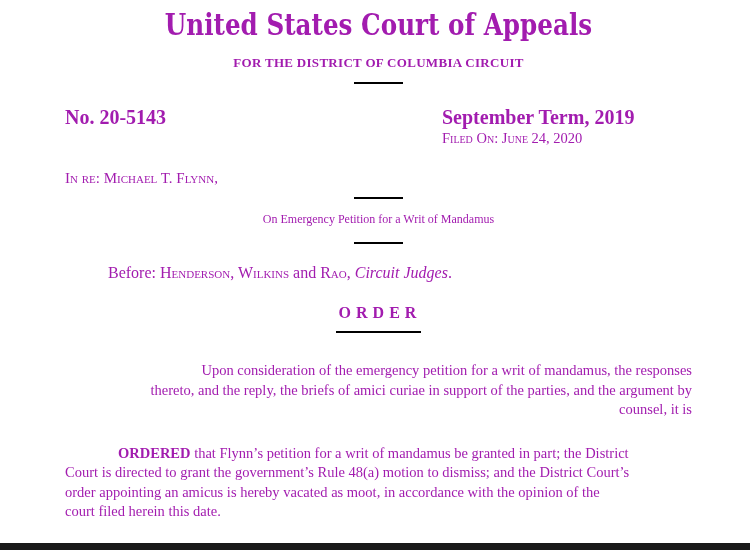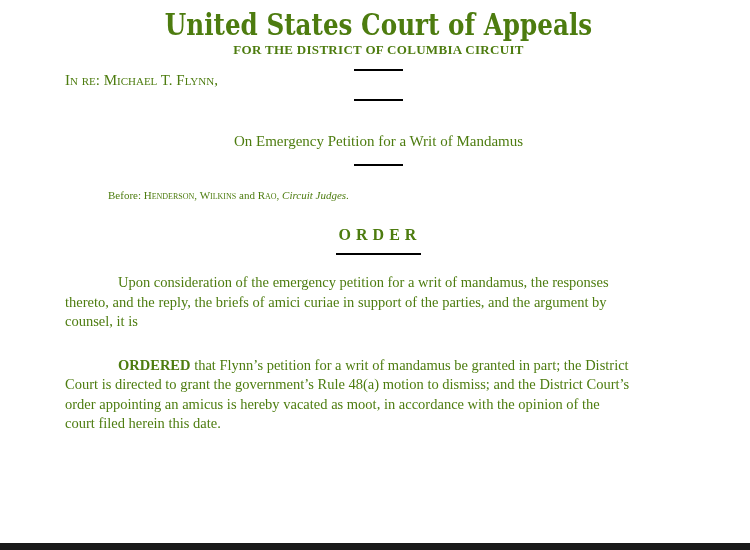--- a/index.html
+++ b/index.html
@@ -3,42 +3,42 @@
 <meta charset="utf-8">
 <style>
   html, body { margin: 0; padding: 0; background: #ffffff; }
   .page {
     position: relative;
     width: 750px;
     height: 550px;
     background: #ffffff;
     overflow: hidden;
     font-family: "Liberation Serif", serif;
-    color: #4d7c0f;
+    color: #a21caf;
   }
   .content { padding: 8px 58px 0 65px; }
 
   
   .court-title-wrap { text-align: center; }
   .court-title {
     display: inline-block;
     font-family: "DejaVu Serif", serif;
     font-weight: bold;
     font-size: 29px;
     line-height: 34px;
     transform: scaleX(0.85);
     transform-origin: center;
     white-space: nowrap;
   }
   .circuit {
     text-align: center;
     font-weight: bold;
     font-size: 13px;
     line-height: 15px;
-    margin-top: 0;
+    margin-top: 13px;
     letter-spacing: 0.3px;
   }
   .rule {
     width: 49px;
     height: 0;
     border-top: 2px solid #000;
     margin-left: auto;
     margin-right: auto;
   }
   .rule-1 { margin-top: 12px; }
@@ -52,26 +52,26 @@
     font-size: 20px; font-weight: bold; line-height: 24px;
   }
   .term-block { position: absolute; left: 377px; top: 0; }
   .term { font-size: 20px; font-weight: bold; line-height: 24px; }
   .filed {
     font-variant: small-caps;
     font-size: 14.5px; line-height: 16px; margin-top: 1px;
   }
 
   
-  .in-re { font-size: 15px; line-height: 18px; font-variant: small-caps; }
+  .in-re { margin-top: 18px; font-size: 15px; line-height: 18px; font-variant: small-caps; }
   .petitioner { margin-top: 3px; padding-left: 143px; font-size: 15px; line-height: 18px; font-variant: small-caps; }
 
-  .subject { text-align: center; margin-top: 31px; font-size: 15px; line-height: 18px; }
+  .subject { text-align: center; margin-top: 11px; font-size: 12px; line-height: 18px; }
 
-  .panel { margin-top: 20px; padding-left: 43px; font-size: 11px; line-height: 18px; }
+  .panel { margin-top: 20px; padding-left: 43px; font-size: 16px; line-height: 18px; }
   .sc { font-variant: small-caps; }
   .italic { font-style: italic; }
 
   
   .order-heading { text-align: center; margin-top: 22px; }
   .order-heading .order-word {
     display: inline-block;
     font-weight: bold;
     font-size: 16px;
     line-height: 18px;
@@ -81,41 +81,48 @@
   }
 
   
   .body-para {
     margin: 0;
     font-size: 14.5px;
     line-height: 19.5px;
     white-space: pre-line;
     text-indent: 53px;
   }
-  .para-1 { margin-top: 18px; }
+  .para-1 { margin-top: 28px; text-align: right; }
   .para-2 { margin-top: 24px; }
   .bold { font-weight: bold; }
 
   .bottom-bar {
     position: absolute; left: 0; right: 0; bottom: 0;
     height: 7px; background: #191919;
   }
 </style>
 </head>
 <body>
 
 <div class="page">
   <div class="content">
 
     <div class="court-title-wrap"><span class="court-title">United States Court of Appeals</span></div>
 
     <div class="circuit">FOR THE DISTRICT OF COLUMBIA CIRCUIT</div>
 
     <div class="rule rule-1"></div>
 
+    <div class="case-row">
+      <div class="case-number">No. 20-5143</div>
+      <div class="term-block">
+        <div class="term">September Term, 2019</div>
+        <div class="filed">Filed On: June 24, 2020</div>
+      </div>
+    </div>
 
     <div class="in-re">In re: Michael T. Flynn,</div>
 
     <div class="rule rule-2"></div>
 
     <div class="subject">On Emergency Petition for a Writ of Mandamus</div>
 
     <div class="rule rule-3"></div>
 
     <div class="panel"><span>Before: </span><span class="sc">Henderson, Wilkins</span><span> and </span><span class="sc">Rao</span><span>, </span><span class="italic">Circuit Judges</span><span>.</span></div>

